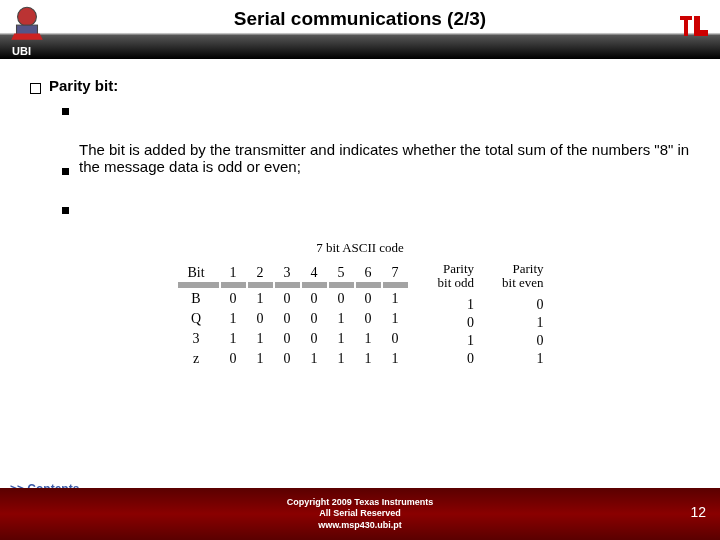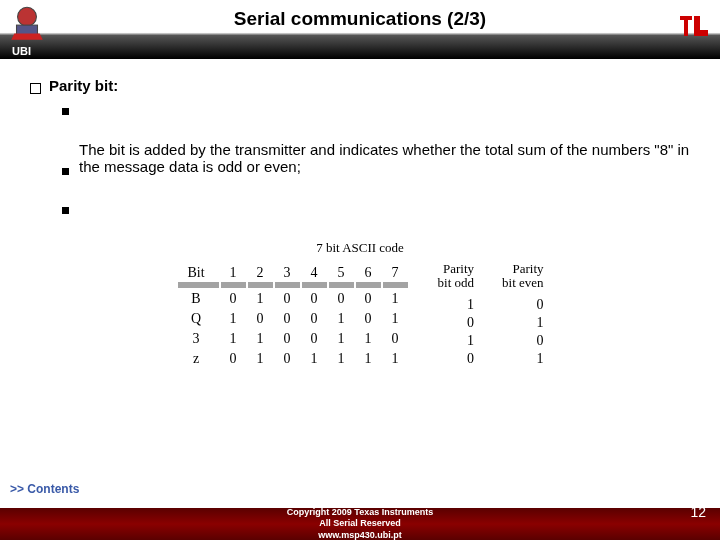--- a/index.html
+++ b/index.html
@@ -99,21 +99,21 @@
   .core-table .hdr td { border-bottom: 6px solid #a3a3a3; }
   .core-table .rowlabel { padding-right: 14px; }
   .parity-col { text-align: right; }
   .parity-col .phdr { font-size: 13px; line-height: 1.1; margin-bottom: 5px; }
   .parity-col .pv { font-size: 14px; padding: 1px 0; }
   .footer {
     position: absolute;
     bottom: 0;
     left: 0;
     right: 0;
-    height: 32px;
+    height: 52px;
     background: linear-gradient(to bottom, #5a0000 0%, #8a0000 50%, #5a0000 100%);
     display: flex;
     align-items: center;
   }
   .contents-link {
     position: absolute;
     left: 10px;
     bottom: 44px;
     color: #3a5aa8;
     font-size: 12px;

